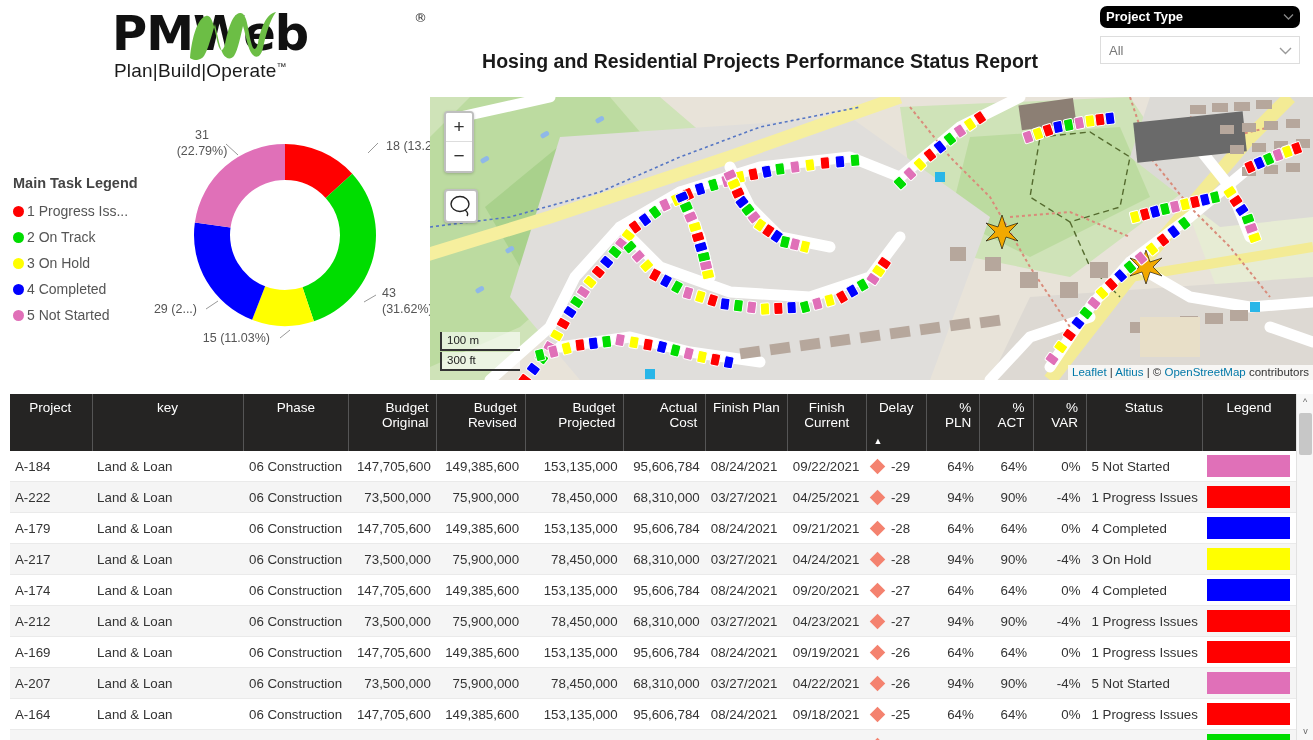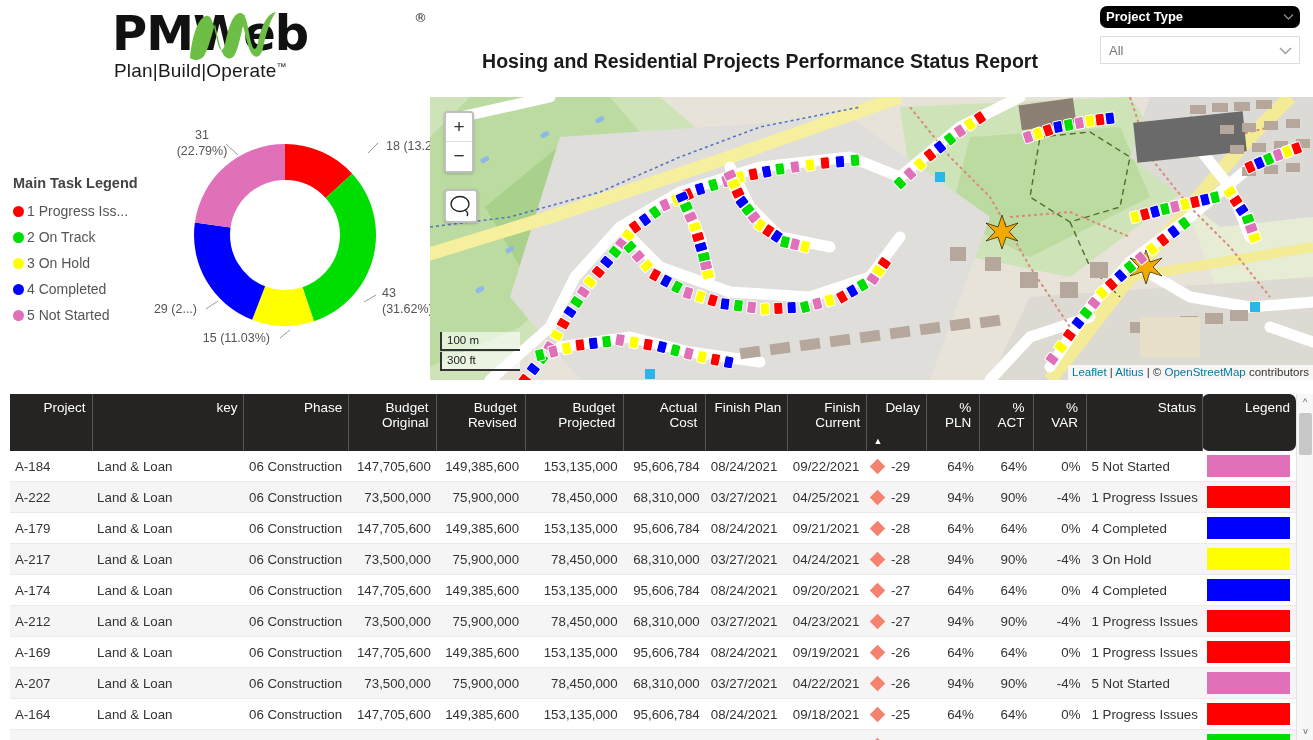--- a/index.html
+++ b/index.html
@@ -114,26 +114,26 @@
     background: rgba(255,255,255,.75); padding: 0 4px; font-size: 11.5px;
     color: #333; font-family: "Liberation Sans", sans-serif;
   }
   .map-attr a { color: #0078A8; text-decoration: none; }
 
   
   .table-panel { position: absolute; left: 10px; top: 394px; width: 1303px; height: 346px; background: #fff; }
   table.grid { border-collapse: collapse; width: 1286px; table-layout: fixed; }
   table.grid thead th {
     background: #252423; color: #fff; font-weight: normal; font-size: 13.5px;
-    text-align: right; vertical-align: top; padding: 6px 6px 6px 5px; height: 57px;
+    text-align: center; vertical-align: top; padding: 6px 6px 6px 5px; height: 57px;
     border-right: 1px solid #555; position: relative;
     font-family: "Liberation Sans", sans-serif;
   }
   table.grid thead th.num { text-align: right; padding-right: 8px; }
-  table.grid thead th:last-child { border-right: none; border-radius: 7px; }
+  table.grid thead th:last-child { border-right: none; }
   .sort-arrow { position: absolute; left: 6px; bottom: 5px; font-size: 9px; color: #fff; }
   table.grid tbody td {
     font-size: 13.3px; color: #333; padding: 4px 6px 4px 5px; height: 26px;
     border-bottom: 1px solid #eaeaea; white-space: nowrap; overflow: hidden;
     font-family: "Liberation Sans", sans-serif;
   }
   table.grid tbody tr.alt td { background: #f5f5f5; }
   td.num { text-align: right; padding-right: 8px; }
   td.legendcell { padding: 0; }
   .legend-swatch { width: 100%; height: 22px; display: block; }

